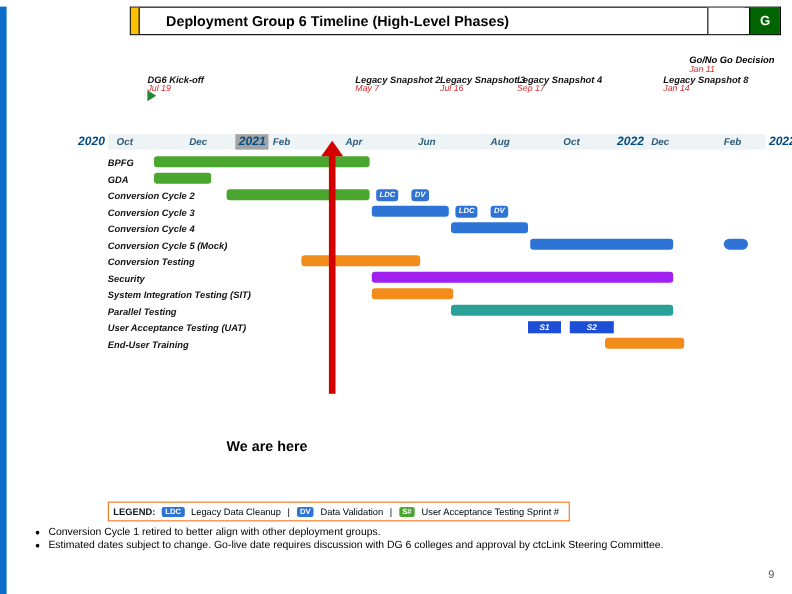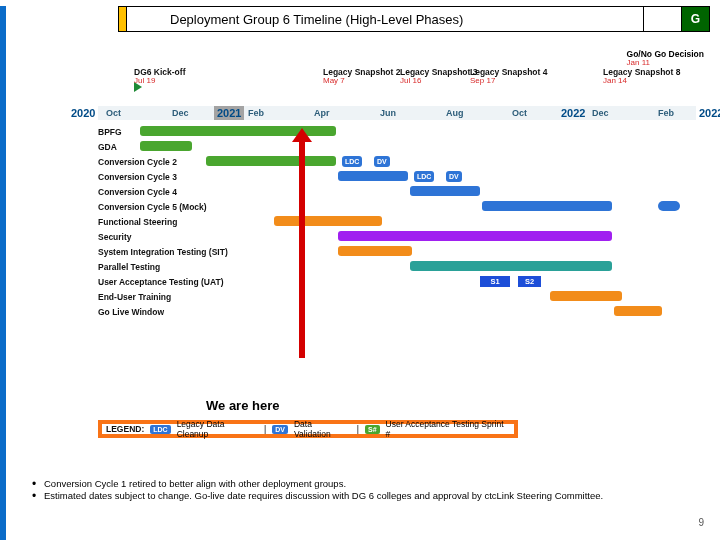--- a/index.html
+++ b/index.html
@@ -27,24 +27,23 @@
   }
   .title-left {
     width: 8px;
     background: #ffc000;
     border-right: 1px solid #000;
   }
   .title-mid {
     flex: 1;
     display: flex;
     align-items: center;
-    font-weight: normal;
+    font-weight: bold;
     font-size: 13px;
-    padding-left: 0;
-    margin-left: 43px;
+    padding-left: 24px;
   }
   .title-badge {
     width: 28px;
     background: #006400;
     color: #fff;
     display: flex;
     align-items: center;
     justify-content: center;
     font-weight: bold;
     font-size: 12px;
@@ -55,20 +54,21 @@
     width: 34px;
     background: #fff;
     border-left: 1px solid #000;
   }
   .chart {
     position: absolute;
     left: 92px;
     top: 62px;
     width: 610px;
     height: 290px;
+    font-style: italic;
   }
   .event-row {
     position: relative;
     height: 38px;
     width: 100%;
   }
   .event {
     position: absolute;
     font-size: 8.5px;
     color: #111;
@@ -87,21 +87,21 @@
     top: 14px;
     width: 0; height: 0;
     border-top: 5px solid transparent;
     border-bottom: 5px solid transparent;
     border-left: 8px solid #1f8a36;
   }
   .year-band {
     position: relative;
     height: 14px;
     background: #eef3f6;
-    margin-top: 0;
+    margin-top: 16px;
     display: flex;
     font-size: 10px;
     font-weight: bold;
     color: #004b87;
   }
   .year-cap {
     background: #fff;
     color: #004b87;
     font-size: 11px;
     height: 14px;
@@ -203,24 +203,24 @@
   .we-are-here {
     position: absolute;
     left: 200px;
     top: 392px;
     font-weight: bold;
     font-size: 13px;
   }
   .legend-box {
     position: absolute;
     left: 92px;
-    top: 414px;
+    top: 450px;
     width: 420px;
     height: 18px;
-    border: 4px solid #f97316;
+    border: 1px solid #f97316;
     display: flex;
     align-items: center;
     font-size: 8.5px;
     padding: 0 4px;
     gap: 6px;
   }
   .legend-box .lg-key { font-weight: bold; color: #111; }
   .legend-box .chip {
     background: #2e74d6;
     color: #fff;
@@ -350,47 +350,43 @@
       <div class="gantt-row">
         <span class="label">Conversion Cycle 4</span>
         <span class="bar blue" style="left:312px;width:70px"></span>
       </div>
       <div class="gantt-row">
         <span class="label">Conversion Cycle 5 (Mock)</span>
         <span class="bar blue" style="left:384px;width:130px"></span>
         <span class="bar blue pill" style="left:560px;width:22px"></span>
       </div>
       <div class="gantt-row">
-        <span class="label">Functional Steering</span>
+        <span class="label">Conversion Testing</span>
         <span class="bar orange" style="left:176px;width:108px"></span>
       </div>
       <div class="gantt-row">
         <span class="label">Security</span>
         <span class="bar purple" style="left:240px;width:274px"></span>
       </div>
       <div class="gantt-row">
         <span class="label">System Integration Testing (SIT)</span>
         <span class="bar orange" style="left:240px;width:74px"></span>
       </div>
       <div class="gantt-row">
         <span class="label">Parallel Testing</span>
         <span class="bar teal" style="left:312px;width:202px"></span>
       </div>
       <div class="gantt-row">
         <span class="label">User Acceptance Testing (UAT)</span>
         <span class="sprint" style="left:382px;width:30px">S1</span>
-        <span class="sprint" style="left:420px;width:23px">S2</span>
+        <span class="sprint" style="left:420px;width:40px">S2</span>
       </div>
       <div class="gantt-row">
         <span class="label">End-User Training</span>
         <span class="bar orange" style="left:452px;width:72px"></span>
-      </div>
-      <div class="gantt-row">
-        <span class="label">Go Live Window</span>
-        <span class="bar orange" style="left:516px;width:48px"></span>
       </div>
     </div>
   </div>
 
   <div class="arrow">
     <div class="head"></div>
     <div class="shaft"></div>
   </div>
 
   <div class="we-are-here">We are here</div>

